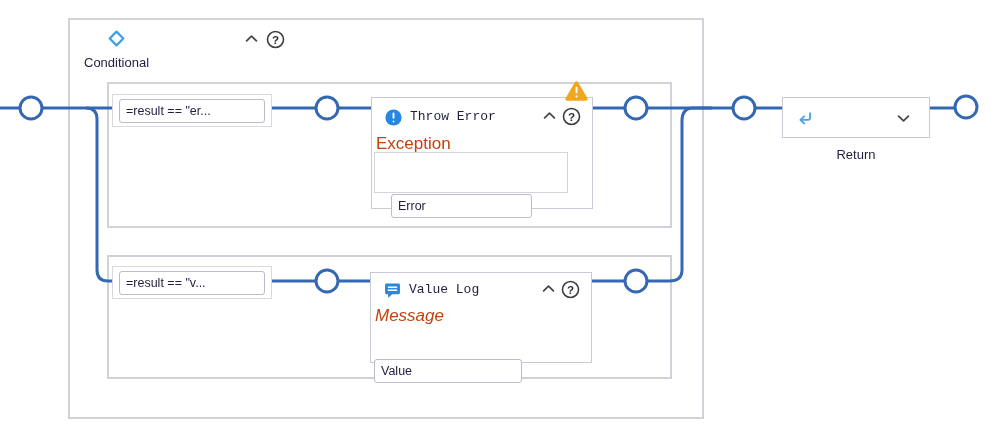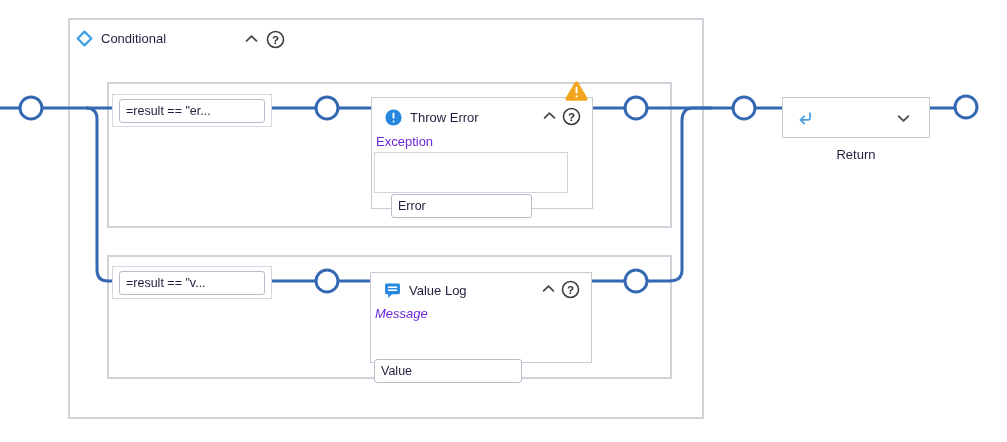--- a/index.html
+++ b/index.html
@@ -15,37 +15,37 @@
   .wire { fill:none; stroke:#3468b2; stroke-width:3; }
   .port { fill:#ffffff; stroke:#3468b2; stroke-width:3; }
   
   .condbox { position:absolute; width:160px; height:33px; background:#fff; border:1.5px solid #d8d9e0;
              box-sizing:border-box; z-index:3; display:flex; align-items:center; padding:0 6px; }
   .condinput { width:100%; height:24px; border:1px solid #b9bdc9; border-radius:3px;
                font-family:"Liberation Sans",sans-serif; font-size:12.5px; color:#1f1f3e;
                padding:0 6px; box-sizing:border-box; background:#fff; outline:none; }
   .node { position:absolute; width:222px; background:#fff; border:1.5px solid #c9cbd4;
           box-sizing:border-box; z-index:3; }
-  .nhdr { display:flex; align-items:center; gap:8px; }
+  .nhdr { display:flex; align-items:flex-start; gap:8px;font-family:Liberation Mono, monospace; }
   .ttl  { font-size:13px; color:#1f1f3e; white-space:nowrap; }
   .icn  { display:inline-flex; line-height:0; }
-  .flabel { position:absolute; left:4px; font-size:13px; color:#6d28d9; }
+  .flabel { position:absolute; left:4px; font-size:17px; color:#c2410c; }
   .fieldwrap { position:absolute; left:2px; top:54px; width:194px; height:41px;
                border:1.5px solid #d4d5dc; box-sizing:border-box; background:#fff; }
   .finput { position:absolute; height:24px; border:1px solid #b9bdc9; border-radius:3px;
             font-family:"Liberation Sans",sans-serif; font-size:12.5px; color:#1f1f3e;
             padding:0 6px; box-sizing:border-box; background:#fff; outline:none;margin-top:34px; }
   .nchev { position:absolute; left:171px; top:13px; cursor:pointer; }
   .nhelp { position:absolute; left:190px; top:9px; cursor:pointer; }
   .warn  { position:absolute; left:192px; top:-18px; z-index:4; line-height:0; }
   .retbox { position:absolute; left:782px; top:97px; width:148px; height:41px; background:#fff;
             border:1.5px solid #c6c8d2; box-sizing:border-box; z-index:3; }
   .retlabel { position:absolute; left:782px; top:147px; width:148px; text-align:center;
               font-size:13px; color:#1f1f3e; z-index:3; }
-  .hdrrow { position:absolute; left:76px; top:30px; display:flex; align-items:center; gap:8px; z-index:1; }
+  .hdrrow { position:absolute; left:84px; top:30px; display:flex; align-items:center; gap:8px; z-index:1;flex-direction:column; }
   svg text.qmark { font-family:"Liberation Sans",sans-serif; font-size:11px; font-weight:bold; fill:#2e2e2e; }
 </style>
 </head>
 <body>
 
 <div class="canvas">
 
   <svg class="wires" width="1007" height="442" viewBox="0 0 1007 442">
     <path class="wire" d="M0 108 H966"></path>
     <path class="wire" d="M86 108 Q97 108 97 119 L97 270 Q97 281 108 281 L669 281 Q682 281 682 270 L682 121 Q682 108 693 108 L712 108"></path>

